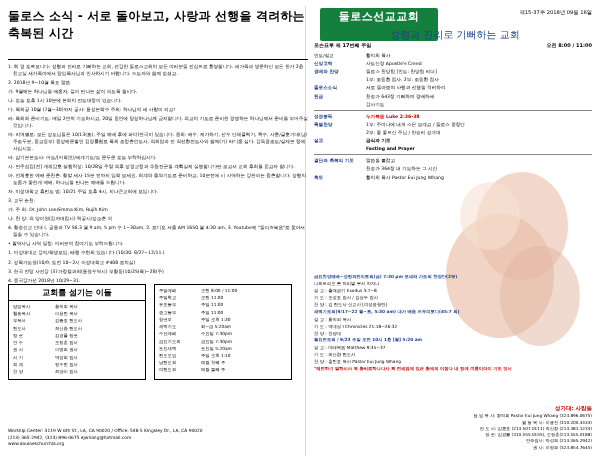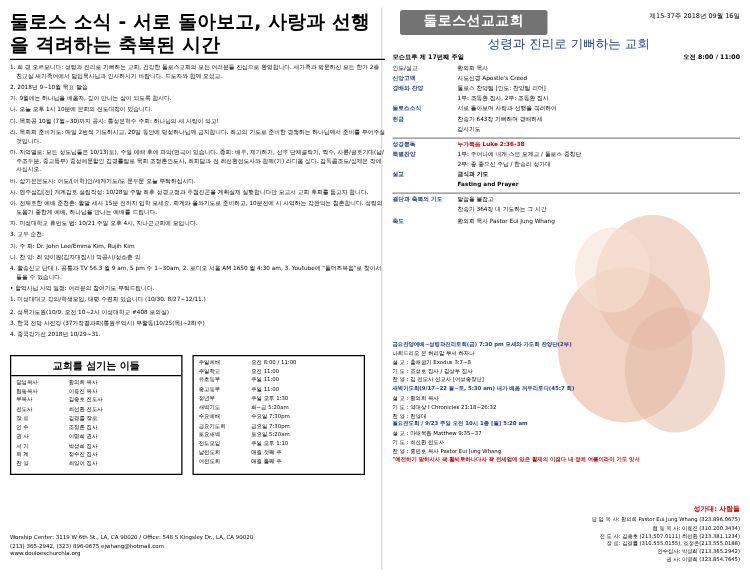--- a/index.html
+++ b/index.html
@@ -11,22 +11,22 @@
     color:#000;
     position:relative;
   }
   .page{position:absolute;inset:0;}
 
   
   .left{
     position:absolute;left:8px;top:8px;width:300px;height:448px;
   }
   .left-title{
-    font-size:15px;font-weight:bold;letter-spacing:.2px;
-    border-bottom:1px solid #000;padding-bottom:1px;margin-bottom:4px;
+    font-size:12px;font-weight:bold;letter-spacing:.2px;
+    border-bottom:1px solid #000;padding-bottom:17px;margin-bottom:4px;
   }
   .para{font-size:4.6px;line-height:1.45;margin:0 0 2.5px 0;}
   .hang{padding-left:5px;text-indent:-5px;}
 
   
   .boxrow{position:absolute;left:8px;top:284px;width:284px;display:flex;gap:8px;}
   .box{border:1px solid #000;flex:1;}
   .box-h{
     text-align:center;font-size:8px;font-weight:bold;padding:2px 0 2px;
     border-bottom:1px solid #000;
@@ -37,22 +37,22 @@
   .kv .v{flex:1;}
 
   .footer{
     position:absolute;left:8px;top:428px;width:420px;
     font-size:4.4px;line-height:1.5;
   }
 
   
   .right{position:absolute;left:312px;top:6px;width:282px;height:452px;}
   .logo{
-    position:absolute;left:8px;top:2px;width:118px;height:20px;
-    background:#737373;border-radius:2px;
+    position:absolute;left:8px;top:2px;width:118px;height:33px;
+    background:#15803d;border-radius:2px;
     color:#fff;font-size:11px;font-weight:bold;text-align:center;
     line-height:17px;letter-spacing:.5px;
   }
   .issue{
     position:absolute;right:2px;top:3px;font-size:5.2px;
   }
   .subtitle{
     position:absolute;left:8px;top:22px;width:270px;text-align:center;
     font-size:10px;font-weight:normal;color:#1b3f8f;
   }

